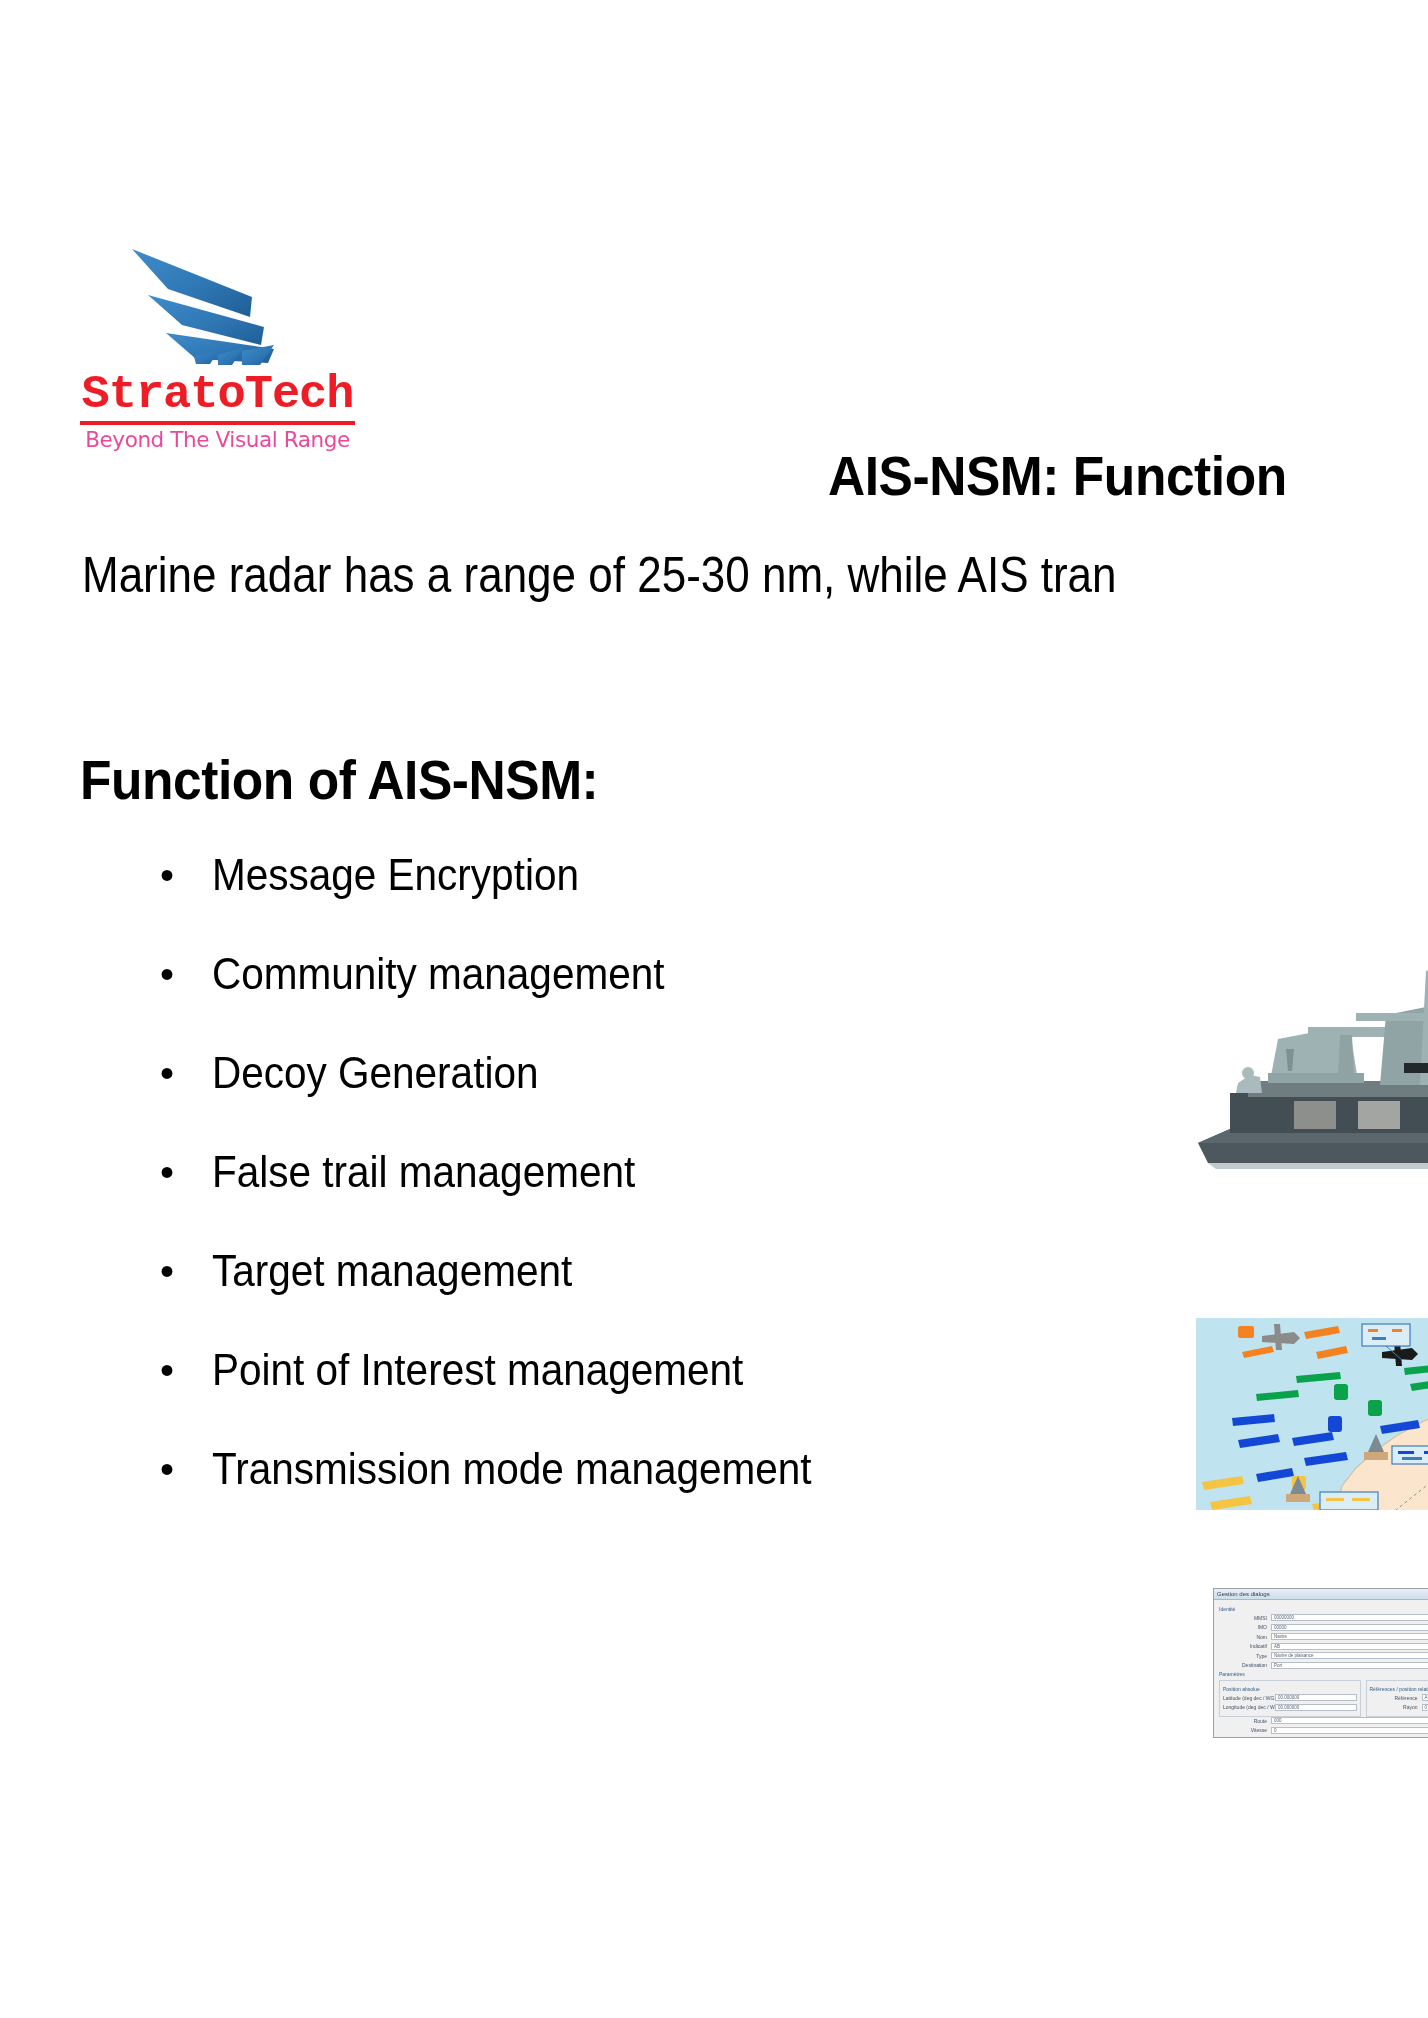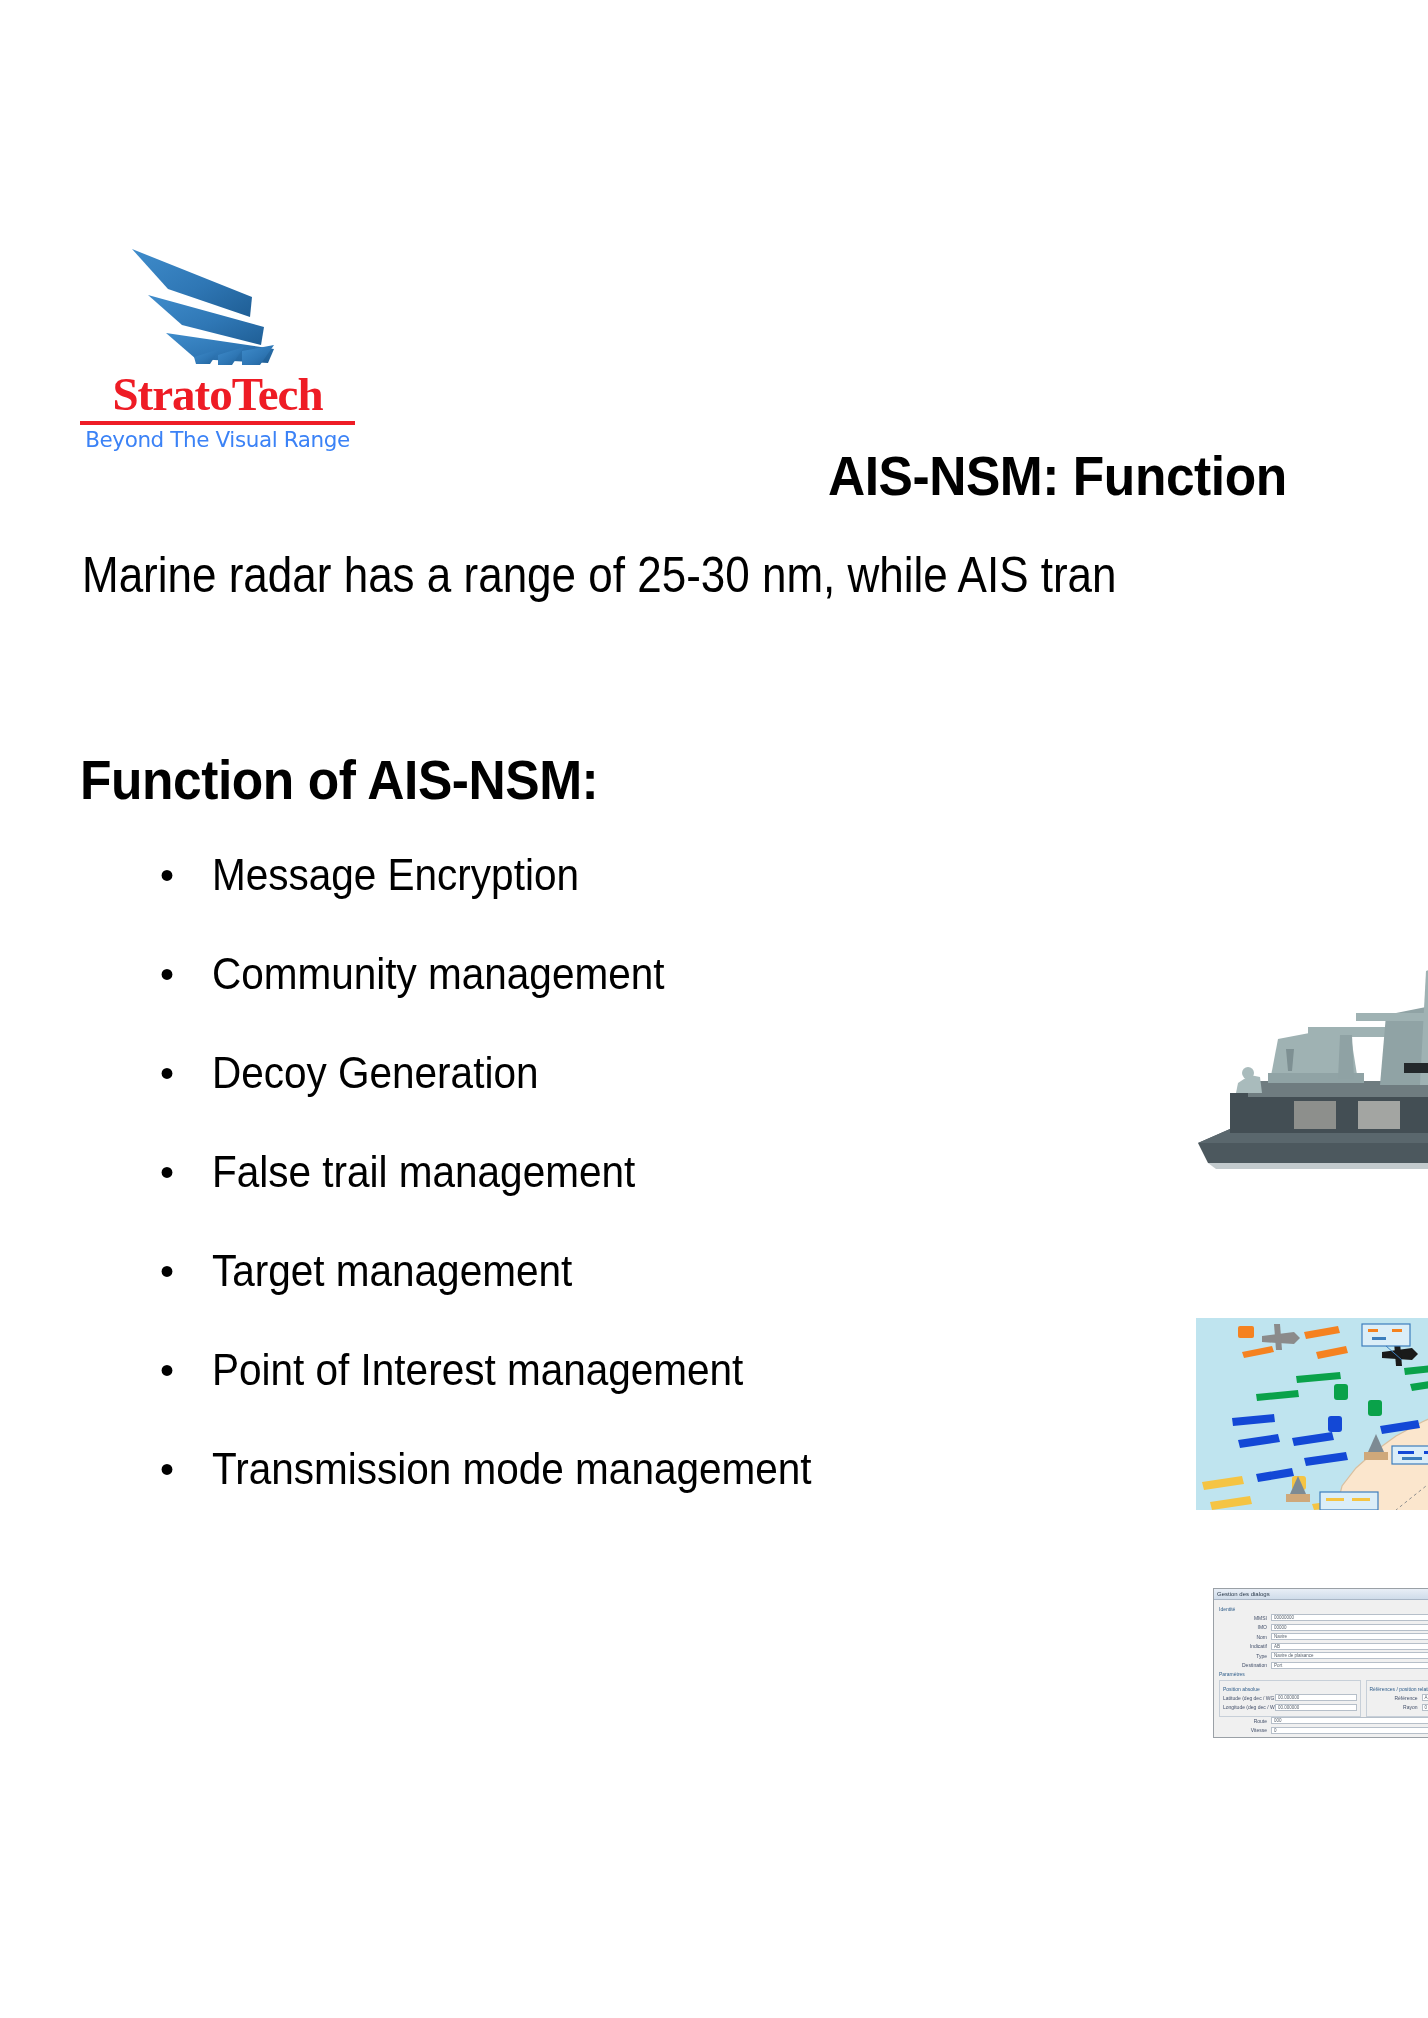--- a/index.html
+++ b/index.html
@@ -34,38 +34,38 @@
     height: 120px;
   }
   .logo-wordmark {
     position: absolute;
     left: 0px;
     top: 126px;
     width: 275px;
     text-align: center;
   }
   .logo-name {
-    font-family: Liberation Serif, serif;
+    font-family: Liberation Mono, monospace;
     font-weight: bold;
     font-size: 47px;
     letter-spacing: -1px;
     color: #ee1c25;
     line-height: 1.0;
     white-space: nowrap;
   }
   .logo-rule {
     height: 4px;
     background: #ee1c25;
     margin: 3px 0 4px 0;
     width: 100%;
   }
   .logo-tagline {
     font-family: "DejaVu Sans", sans-serif;
     font-size: 21.5px;
-    color: #3b82f6;
+    color: #ec4899;
     line-height: 1.05;
     white-space: nowrap;
     letter-spacing: -0.4px;
   }
 
   
   .slide-title {
     position: absolute;
     left: 828px;
     top: 443px;

